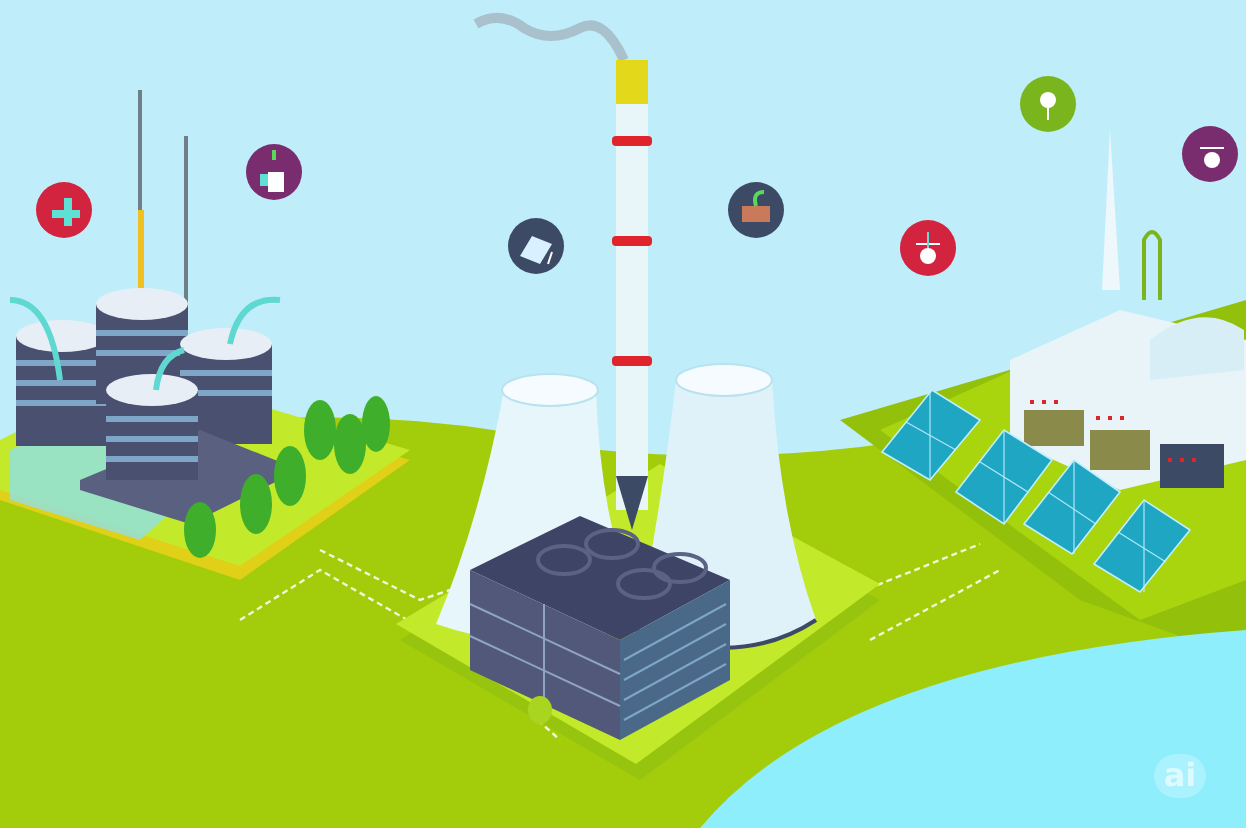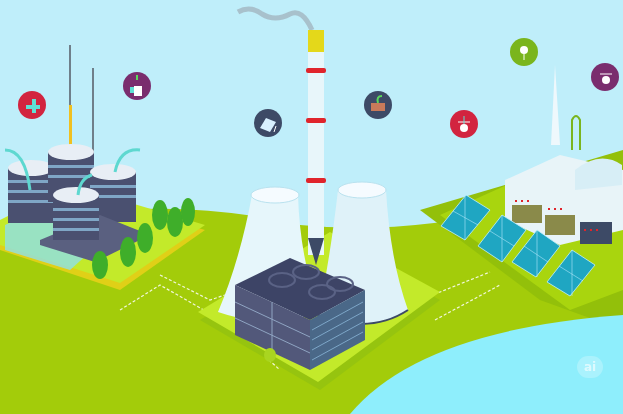--- a/index.html
+++ b/index.html
@@ -1,22 +1,22 @@
 <!DOCTYPE html>
 <html><head>
   <meta charset="utf-8">
   <style>
     html, body { margin: 0; padding: 0; }
     body { width: 623px; height: 414px; overflow: hidden; background: #bfeefa; font-family: "DejaVu Sans", sans-serif; }
     #scene { position: relative; width: 623px; height: 414px; }
     #scene svg { position: absolute; left: 0; top: 0; }
     .watermark {
-      position: absolute; left: 577px; top: 356px; width: 26px; height: 22px;
+      position: absolute; left: 577px; top: 377px; width: 26px; height: 22px;
       border-radius: 11px; background: rgba(255,255,255,0.25);
-      color: rgba(255,255,255,0.6); font-size: 12px; font-weight: bold;
+      color: rgba(255,255,255,0.6); font-size: 16px; font-weight: bold;
       text-align: center; line-height: 22px;
     }
   </style>
 </head>
 <body>
 
 <div id="scene">
 <svg width="623" height="414" viewBox="0 0 623 414" xmlns="http://www.w3.org/2000/svg">
 
   <rect x="0" y="0" width="623" height="414" fill="#bfeefa"></rect>

